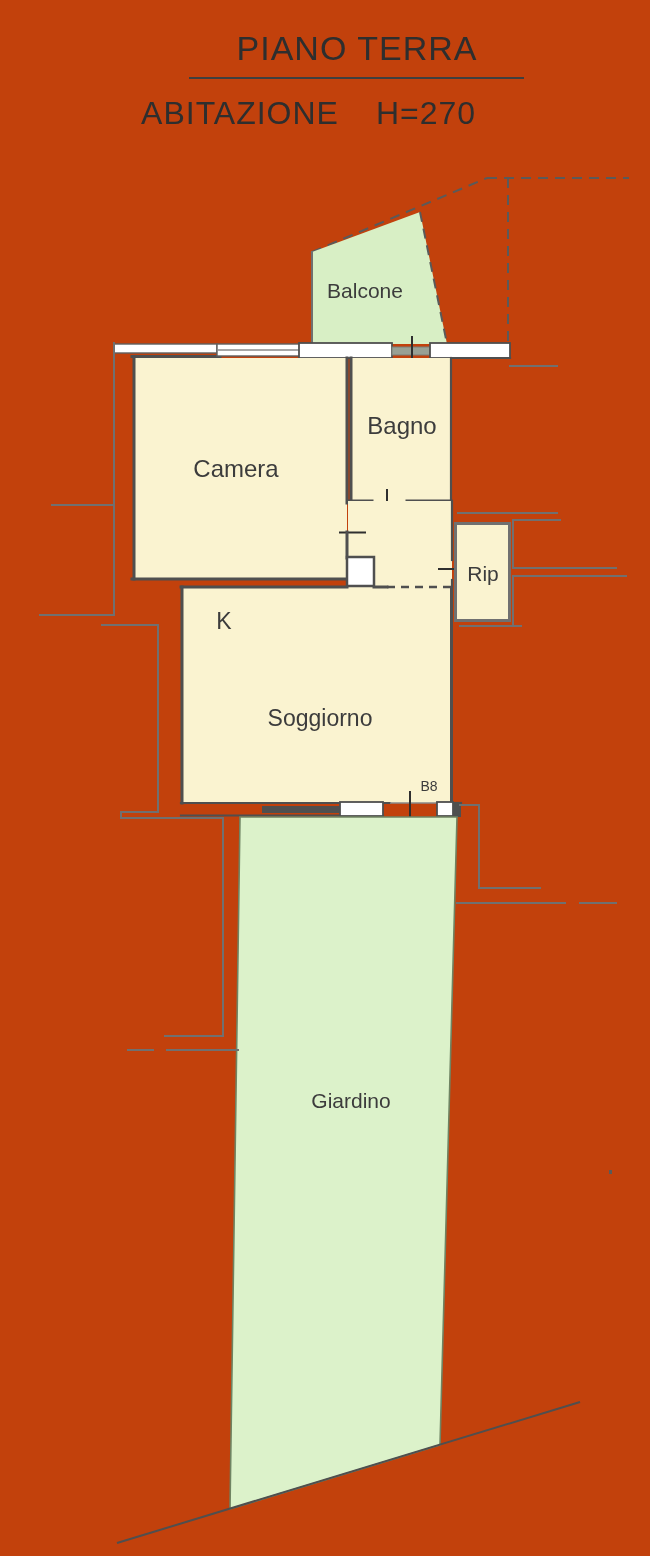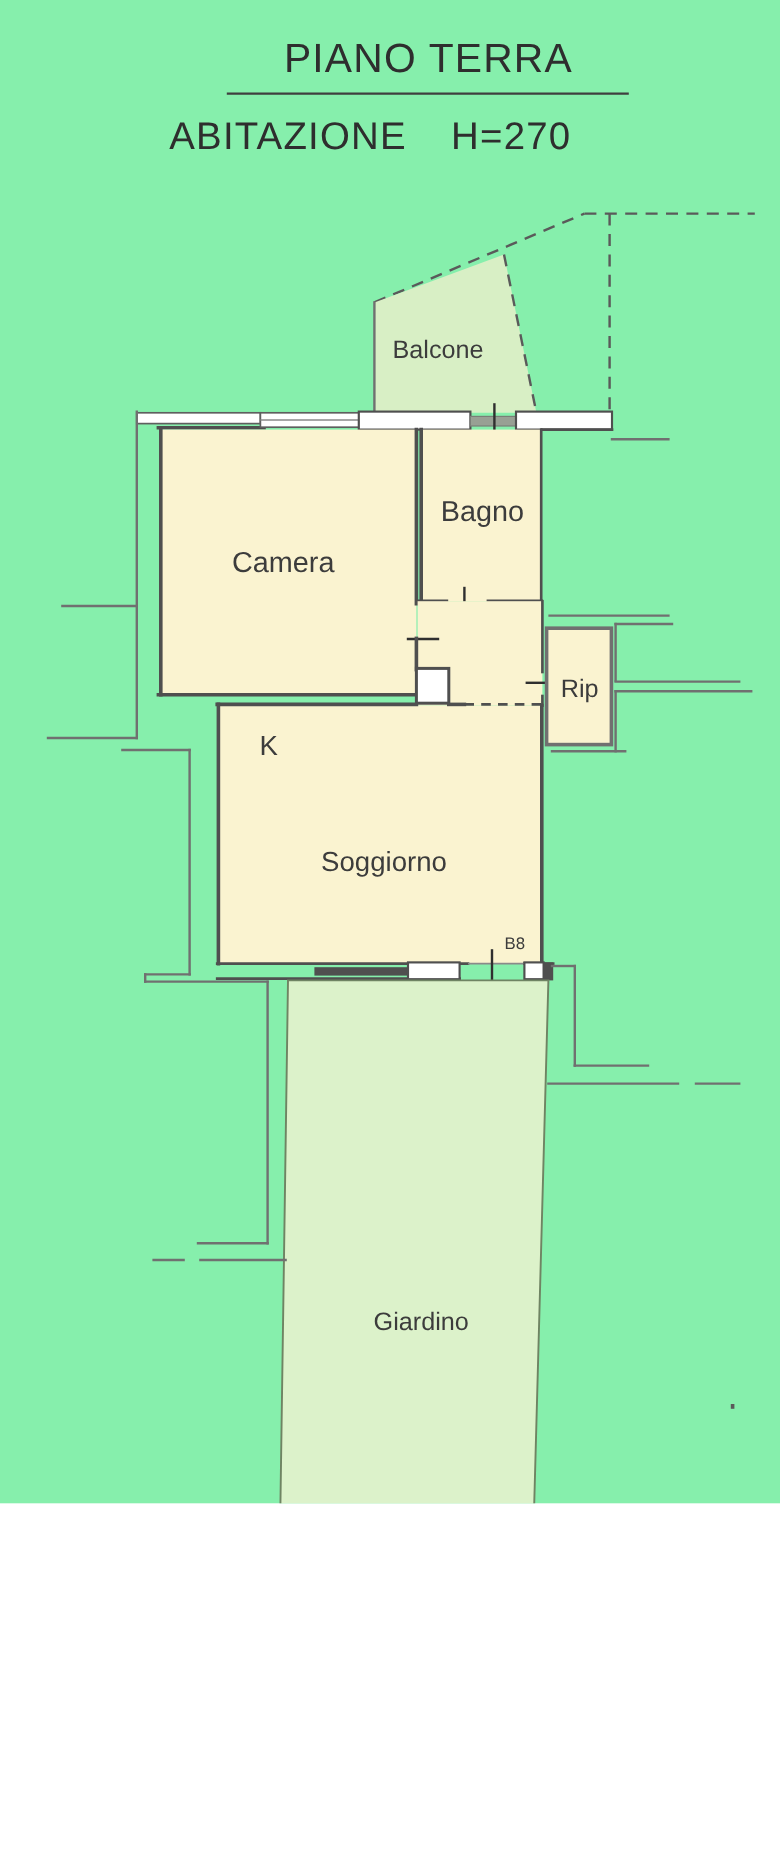--- a/index.html
+++ b/index.html
@@ -1,19 +1,19 @@
 <!DOCTYPE html>
 <html><head>
 <meta charset="utf-8">
 <style>
   html,body{margin:0;padding:0;background:#ffffff;}
   .canvas{
     position:relative;
-    width:650px;height:1253px;
-    background:#86efac;
+    width:650px;height:1556px;
+    background:#c2410c;
     font-family:"Liberation Sans", sans-serif;
     overflow:hidden;
   }
   svg{display:block;}
   
   .wall      {stroke:#4f4f4f; stroke-width:3;   fill:none; stroke-linecap:square;}
   .wall2     {stroke:#4f4f4f; stroke-width:2.2; fill:none; stroke-linecap:square;}
   .thin      {stroke:#8a8a8a; stroke-width:1.4; fill:none;}
   .bound     {stroke:#707070; stroke-width:2;   fill:none; stroke-linecap:square;}
   .dashedln  {stroke:#5a5a5a; stroke-width:2;   fill:none; stroke-dasharray:10 7;}

